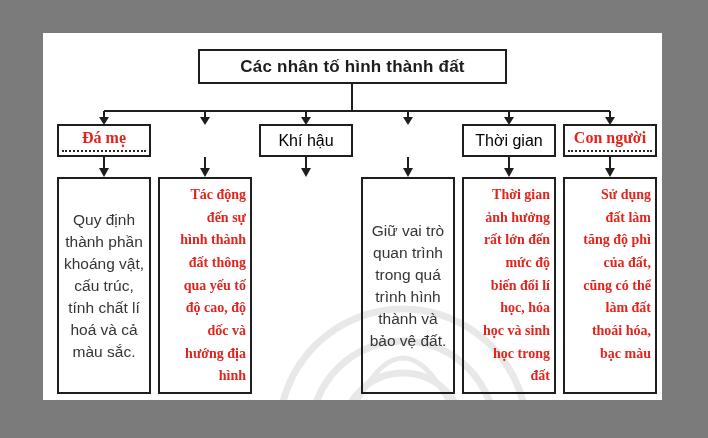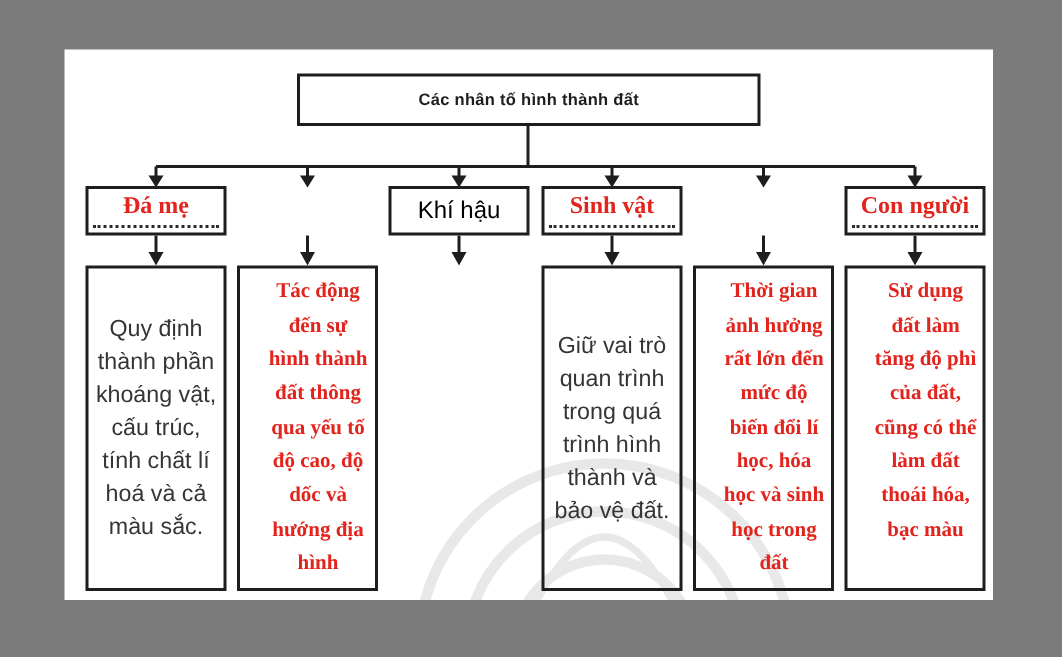--- a/index.html
+++ b/index.html
@@ -23,21 +23,21 @@
   .connectors{
     position:absolute;left:0;top:0;width:708px;height:438px;
     pointer-events:none;z-index:2;
   }
   .title-box{
     position:absolute;left:198px;top:49px;width:305px;height:31px;
     border:2px solid #1e1e1e;background:#ffffff;z-index:3;
     display:flex;align-items:center;justify-content:center;
   }
   .title-box span{
-    font-size:11px;font-weight:bold;color:#1d1d1d;letter-spacing:.2px;
+    font-size:17px;font-weight:bold;color:#1d1d1d;letter-spacing:.2px;
   }
   .col{position:absolute;top:0;left:0;width:89px;height:438px;z-index:3;}
   .label-box{
     position:absolute;top:124px;left:0;width:90px;height:29px;
     border:2px solid #1e1e1e;background:transparent;
     display:flex;align-items:center;justify-content:center;
   }
   .label-box .lbl{
     font-size:16px;color:#000000;white-space:nowrap;
   }
@@ -56,21 +56,21 @@
   }
   .desc-box .txt{
     display:block;padding:4px 3px;
   }
   .desc-box.black{display:flex;align-items:center;justify-content:center;}
   .desc-box.black .txt{
     font-size:15.5px;line-height:1.42;color:#353535;text-align:center;
   }
   .desc-box.red .txt{
     font-family:"Liberation Serif",serif;font-weight:bold;
-    font-size:14px;line-height:1.62;color:#e2241d;text-align:center;
+    font-size:14px;line-height:1.62;color:#e2241d;text-align:right;
     padding:5px 4px 0 18px;
   }
 </style>
 </head>
 <body>
 
 <div class="canvas">
 
   <div class="panel"></div>
 
@@ -140,29 +140,28 @@
         <div class="desc-box red">
           <span class="txt">Tác động đến sự hình thành đất thông qua yếu tố độ cao, độ dốc và hướng địa hình</span>
         </div>
       </div>
       <div class="col" style="left: 259px;">
         <div class="label-box">
           <span class="lbl">Khí hậu</span>
         </div>
       </div>
       <div class="col" style="left: 361px;">
-        <div class="label-box red">
-          <span class="lbl">Sinh vật</span>
-          <div class="dots"></div>
-        </div>
         <div class="desc-box black">
           <span class="txt">Giữ vai trò quan trình trong quá trình hình thành và bảo vệ đất.</span>
         </div>
       </div>
       <div class="col" style="left: 462px;">
+        <div class="label-box">
+          <span class="lbl">Thời gian</span>
+        </div>
         <div class="desc-box red">
           <span class="txt">Thời gian ảnh hưởng rất lớn đến mức độ biến đổi lí học, hóa học và sinh học trong đất</span>
         </div>
       </div>
       <div class="col" style="left: 563px;">
         <div class="label-box red">
           <span class="lbl">Con người</span>
           <div class="dots"></div>
         </div>
         <div class="desc-box red">

